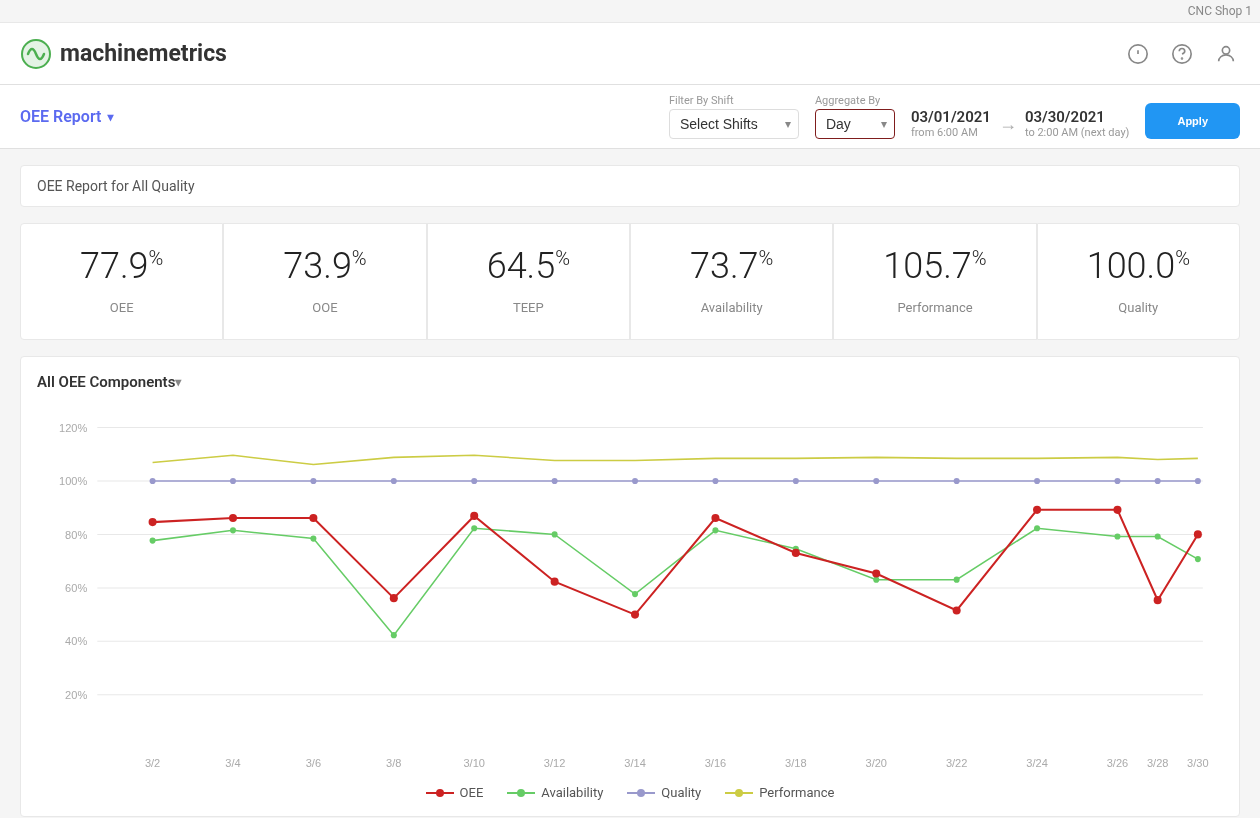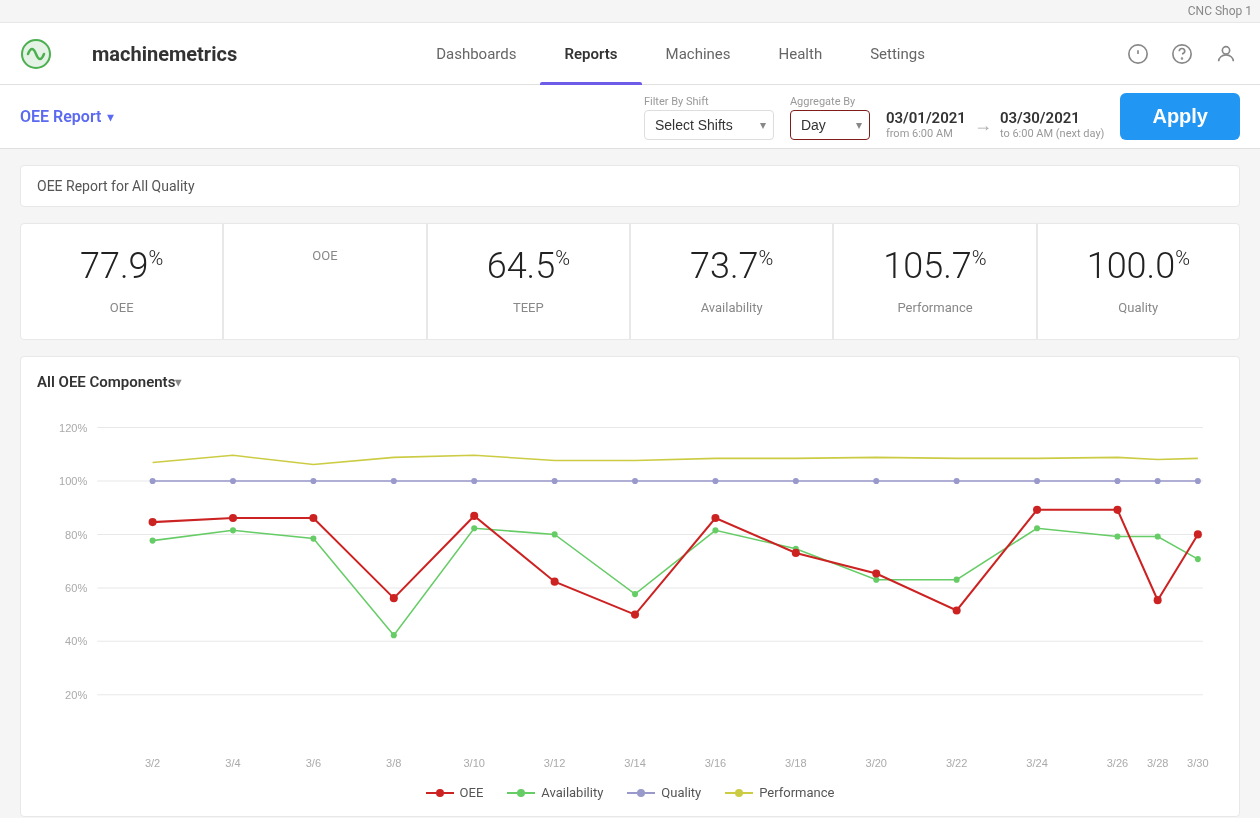--- a/index.html
+++ b/index.html
@@ -2,21 +2,21 @@
 <html><head>
   <meta charset="utf-8">
   <style>
     * { box-sizing: border-box; margin: 0; padding: 0; }
     body { font-family: -apple-system, BlinkMacSystemFont, 'Segoe UI', Roboto, sans-serif; background: #f5f5f5; color: #333; font-size: 14px; }
 
     
     .top-bar { background: #fff; border-bottom: 1px solid #e0e0e0; display: flex; align-items: center; justify-content: space-between; padding: 0 20px; height: 62px; }
     .logo { display: flex; align-items: center; gap: 8px; }
     .logo-icon { width: 32px; height: 32px; }
-    .logo-text { font-size: 20px; font-weight: 400; color: #333; margin-left: 32px; }
+    .logo-text { font-size: 23px; font-weight: 400; color: #333; }
     .logo-text span { font-weight: 700; }
     .nav { display: flex; align-items: center; gap: 0; }
     .nav-item { padding: 0 24px; height: 62px; display: flex; align-items: center; font-size: 15px; color: #666; cursor: pointer; position: relative; text-decoration: none; }
     .nav-item.active { color: #333; font-weight: 600; }
     .nav-item.active::after { content: ''; position: absolute; bottom: 0; left: 0; right: 0; height: 3px; background: #6c5ce7; border-radius: 2px 2px 0 0; }
     .nav-icons { display: flex; align-items: center; gap: 16px; }
     .nav-icon { width: 28px; height: 28px; display: flex; align-items: center; justify-content: center; cursor: pointer; color: #888; font-size: 20px; }
 
     
     .sub-bar { background: #fff; border-bottom: 1px solid #e0e0e0; padding: 0 20px; height: 64px; display: flex; align-items: center; justify-content: space-between; }
@@ -26,21 +26,21 @@
     .filter-label { font-size: 11px; color: #999; }
     .filter-select { display: flex; flex-direction: column; gap: 2px; }
     .filter-select select, .filter-dropdown { background: #fff; border: 1px solid #ddd; border-radius: 4px; padding: 6px 28px 6px 10px; font-size: 14px; appearance: none; cursor: pointer; color: #333; position: relative; }
     .select-wrapper { position: relative; display: inline-block; }
     .select-wrapper::after { content: '▾'; position: absolute; right: 8px; top: 50%; transform: translateY(-50%); pointer-events: none; color: #888; font-size: 12px; }
     .date-range { display: flex; align-items: center; gap: 8px; font-size: 14px; }
     .date-block { display: flex; flex-direction: column; align-items: flex-start; }
     .date-main { font-size: 15px; font-weight: 600; color: #333; }
     .date-sub { font-size: 11px; color: #999; }
     .arrow { color: #aaa; font-size: 18px; }
-    .apply-btn { background: #2196f3; color: #fff; border: none; border-radius: 6px; padding: 12px 32px; font-size: 20px; font-weight: 600; cursor: pointer; }
+    .apply-btn { background: #2196f3; color: #fff; border: none; border-radius: 6px; padding: 12px 32px; font-size: 11px; font-weight: 600; cursor: pointer; }
 
     
     .content { padding: 16px 20px; }
     .section-title { font-size: 14px; color: #555; margin-bottom: 16px; background: #fff; padding: 12px 16px; border: 1px solid #e8e8e8; border-radius: 4px; }
 
     
     .metric-cards { display: flex; gap: 0; margin-bottom: 16px; }
     .metric-card { flex: 1; background: #fff; border: 1px solid #e8e8e8; padding: 24px 20px; text-align: center; }
     .metric-card:first-child { border-radius: 4px 0 0 4px; }
     .metric-card:last-child { border-radius: 0 4px 4px 0; }
@@ -74,27 +74,20 @@
     <svg class="logo-icon" viewBox="0 0 32 32">
       <circle cx="16" cy="16" r="15" fill="#4CAF50" opacity="0.15"></circle>
       <path d="M8 16 Q12 6 16 16 Q20 26 24 16" stroke="#4CAF50" stroke-width="2.5" fill="none" stroke-linecap="round"></path>
       <circle cx="16" cy="16" r="14" stroke="#4CAF50" stroke-width="2" fill="none"></circle>
     </svg>
     <span class="logo-text">
       <span>machine</span><span style="font-weight:700">metrics</span>
     </span>
   </div>
 
-  <nav class="nav">
-    <a class="nav-item">Dashboards</a>
-    <a class="nav-item active">Reports</a>
-    <a class="nav-item">Machines</a>
-    <a class="nav-item">Health</a>
-    <a class="nav-item">Settings</a>
-  </nav>
 
   <div class="nav-icons">
     <div class="nav-icon">
       <svg width="22" height="22" viewBox="0 0 24 24" fill="none" stroke="#888" stroke-width="1.8">
           <circle cx="12" cy="12" r="10"></circle>
           <line x1="12" y1="8" x2="12" y2="12"></line>
           <line x1="12" y1="16" x2="12.01" y2="16"></line>
         </svg>
     </div>
     <div class="nav-icon">
@@ -139,37 +132,38 @@
     </div>
 
     <div class="date-range">
       <div class="date-block">
         <span class="date-main">03/01/2021</span>
         <span class="date-sub">from 6:00 AM</span>
       </div>
       <span class="arrow">→</span>
       <div class="date-block">
         <span class="date-main">03/30/2021</span>
-        <span class="date-sub">to 6:00 AM (next day)</span>
+        <span class="date-sub">to 2:00 AM (next day)</span>
       </div>
     </div>
 
     <button class="apply-btn">Apply</button>
   </div>
 </div>
 
 <div class="content">
   <div class="section-title">OEE Report for All Quality</div>
 
   <div class="metric-cards">
     <div class="metric-card">
       <div class="metric-value">77.9<sup>%</sup></div>
       <div class="metric-label">OEE</div>
     </div>
     <div class="metric-card">
+      <div class="metric-value">73.9<sup>%</sup></div>
       <div class="metric-label">OOE</div>
     </div>
     <div class="metric-card">
       <div class="metric-value">64.5<sup>%</sup></div>
       <div class="metric-label">TEEP</div>
     </div>
     <div class="metric-card">
       <div class="metric-value">73.7<sup>%</sup></div>
       <div class="metric-label">Availability</div>
     </div>

